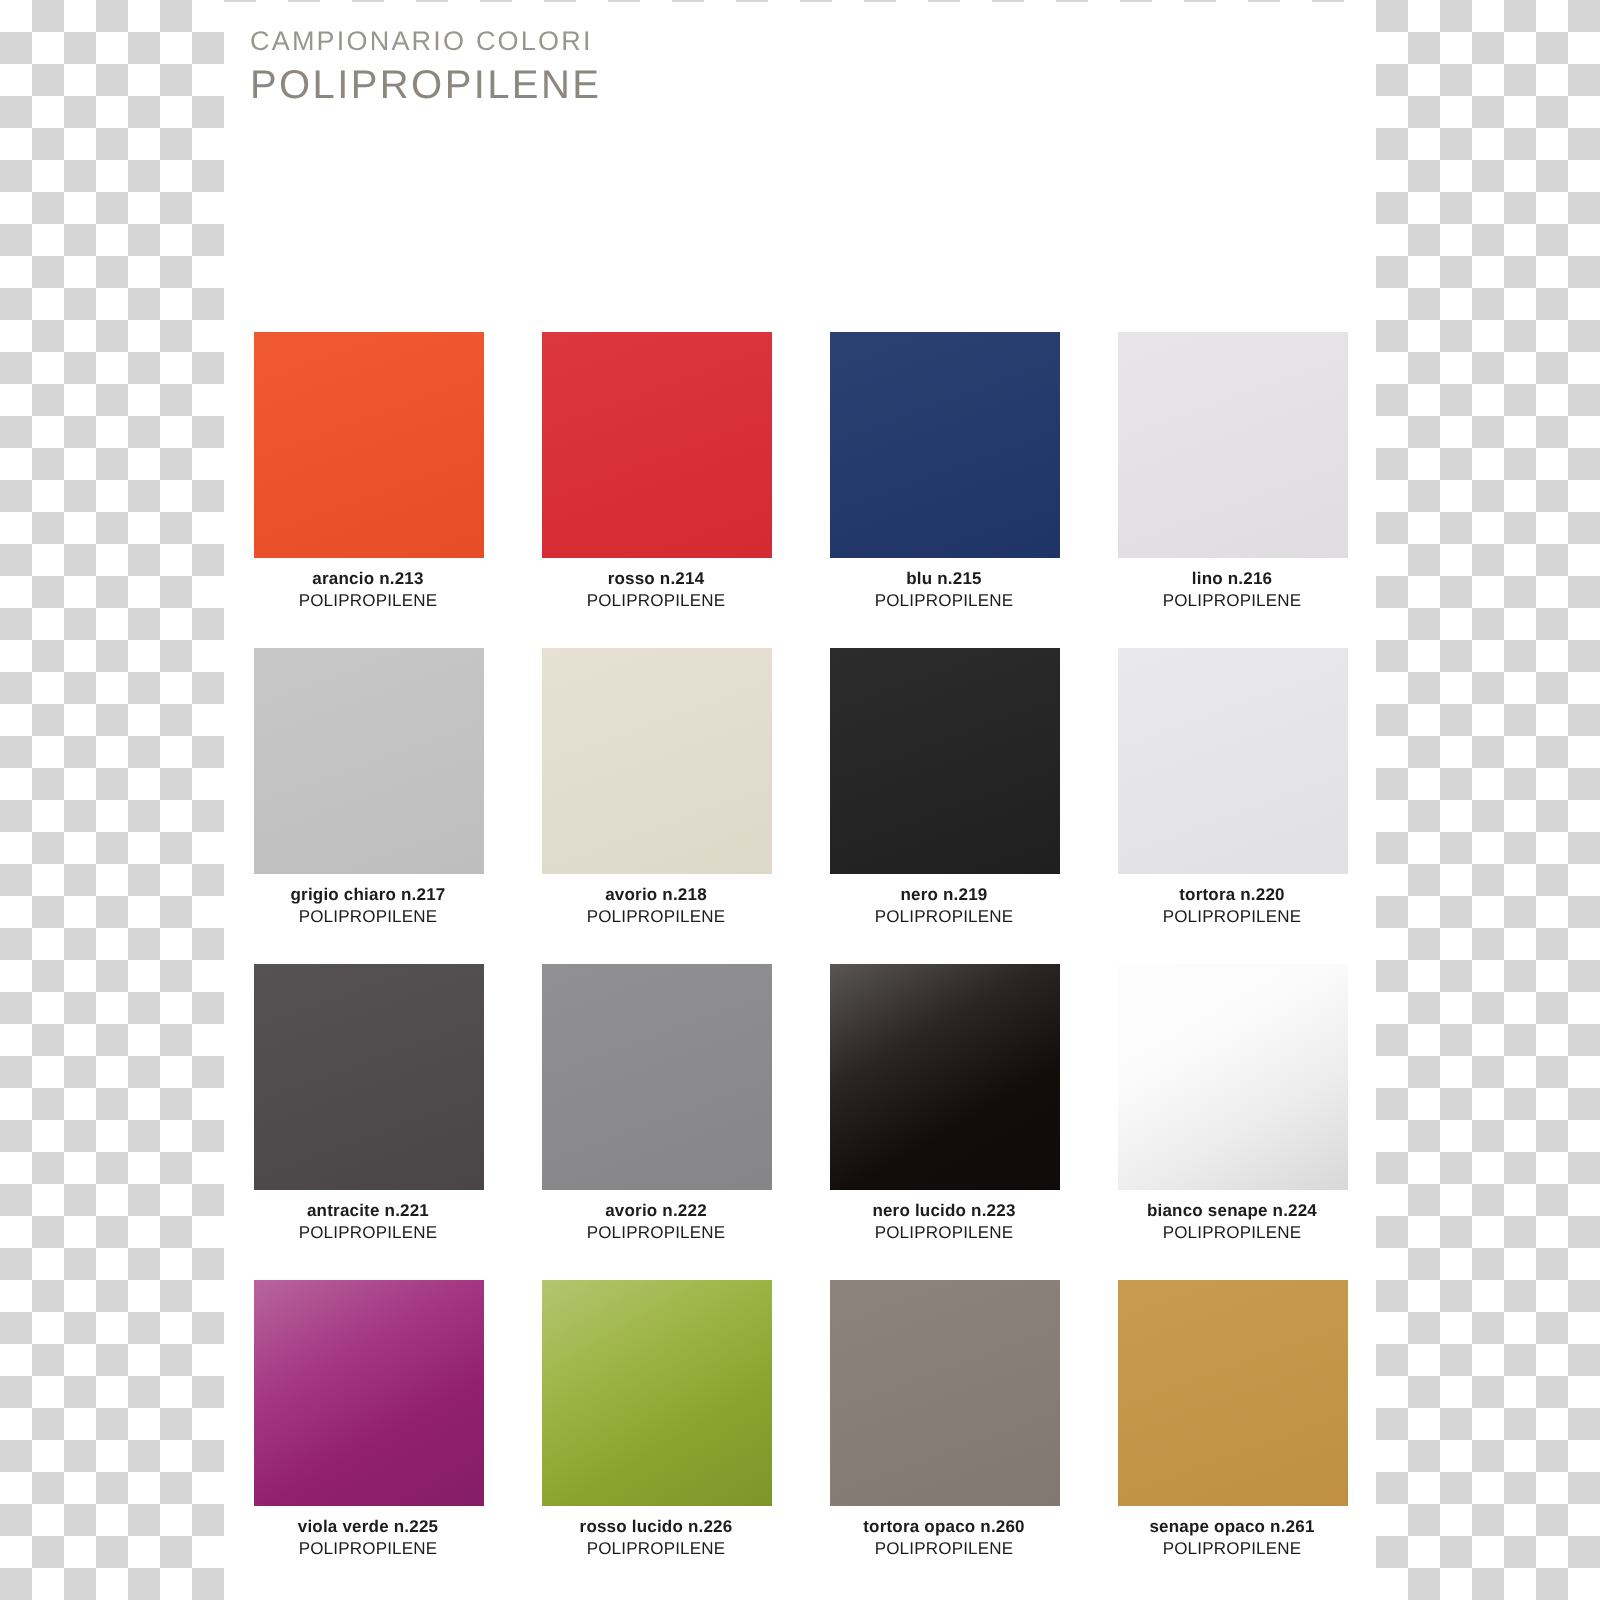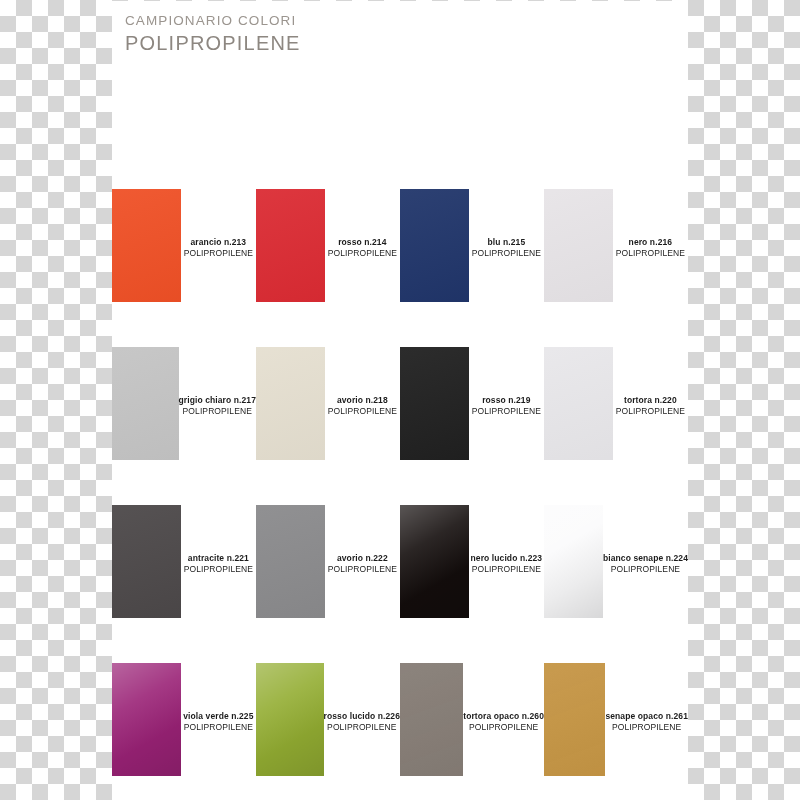--- a/index.html
+++ b/index.html
@@ -52,21 +52,21 @@
     top: 165px;
     width: 576px;
   }
   .row {
     display: flex;
     height: 158px;
   }
   .cell {
     width: 144px;
     display: flex;
-    flex-direction: row;
+    flex-direction: column;
     align-items: center;
   }
   .swatch {
     width: 115px;
     height: 113px;
     box-sizing: border-box;
   }
   .caption {
     width: 126px;
     text-align: center;
@@ -118,21 +118,21 @@
       <div class="cell">
         <div class="swatch" style="background: linear-gradient(160deg, rgba(255, 255, 255, 0.055) 0%, rgba(0, 0, 0, 0.03) 100%), rgb(32, 53, 106);"></div>
         <div class="caption">
           <div class="cap-name">blu n.215</div>
           <div class="cap-material">POLIPROPILENE</div>
         </div>
       </div>
       <div class="cell">
         <div class="swatch" style="background: linear-gradient(160deg, rgba(255, 255, 255, 0.055) 0%, rgba(0, 0, 0, 0.03) 100%), rgb(231, 228, 231);"></div>
         <div class="caption">
-          <div class="cap-name">nero n.216</div>
+          <div class="cap-name">lino n.216</div>
           <div class="cap-material">POLIPROPILENE</div>
         </div>
       </div>
     </div>
 
     <div class="row">
       <div class="cell">
         <div class="swatch" style="background: linear-gradient(160deg, rgba(255, 255, 255, 0.055) 0%, rgba(0, 0, 0, 0.03) 100%), rgb(196, 196, 196);"></div>
         <div class="caption">
           <div class="cap-name">grigio chiaro n.217</div>
@@ -142,21 +142,21 @@
       <div class="cell">
         <div class="swatch" style="background: linear-gradient(160deg, rgba(255, 255, 255, 0.055) 0%, rgba(0, 0, 0, 0.03) 100%), rgb(229, 223, 208);"></div>
         <div class="caption">
           <div class="cap-name">avorio n.218</div>
           <div class="cap-material">POLIPROPILENE</div>
         </div>
       </div>
       <div class="cell">
         <div class="swatch" style="background: linear-gradient(160deg, rgba(255, 255, 255, 0.055) 0%, rgba(0, 0, 0, 0.03) 100%), rgb(32, 32, 32);"></div>
         <div class="caption">
-          <div class="cap-name">rosso n.219</div>
+          <div class="cap-name">nero n.219</div>
           <div class="cap-material">POLIPROPILENE</div>
         </div>
       </div>
       <div class="cell">
         <div class="swatch" style="background: linear-gradient(160deg, rgba(255, 255, 255, 0.055) 0%, rgba(0, 0, 0, 0.03) 100%), rgb(232, 231, 234);"></div>
         <div class="caption">
           <div class="cap-name">tortora n.220</div>
           <div class="cap-material">POLIPROPILENE</div>
         </div>
       </div>

